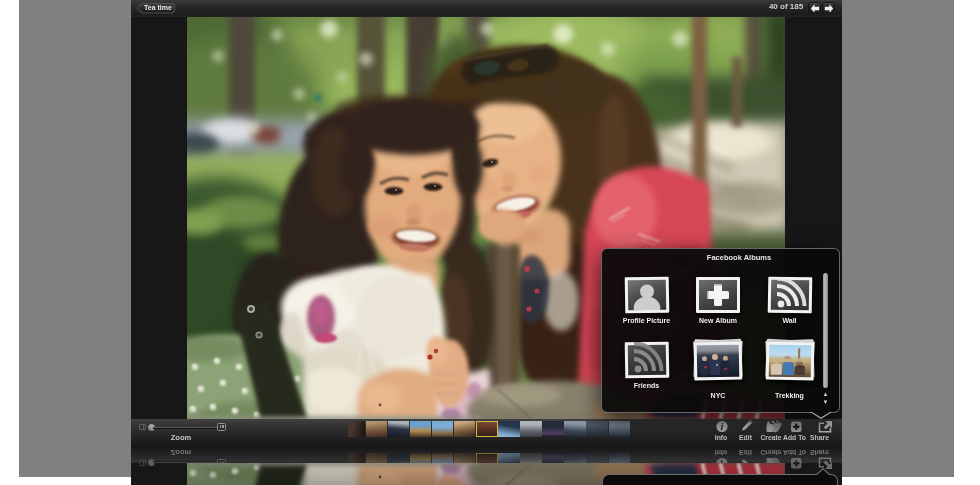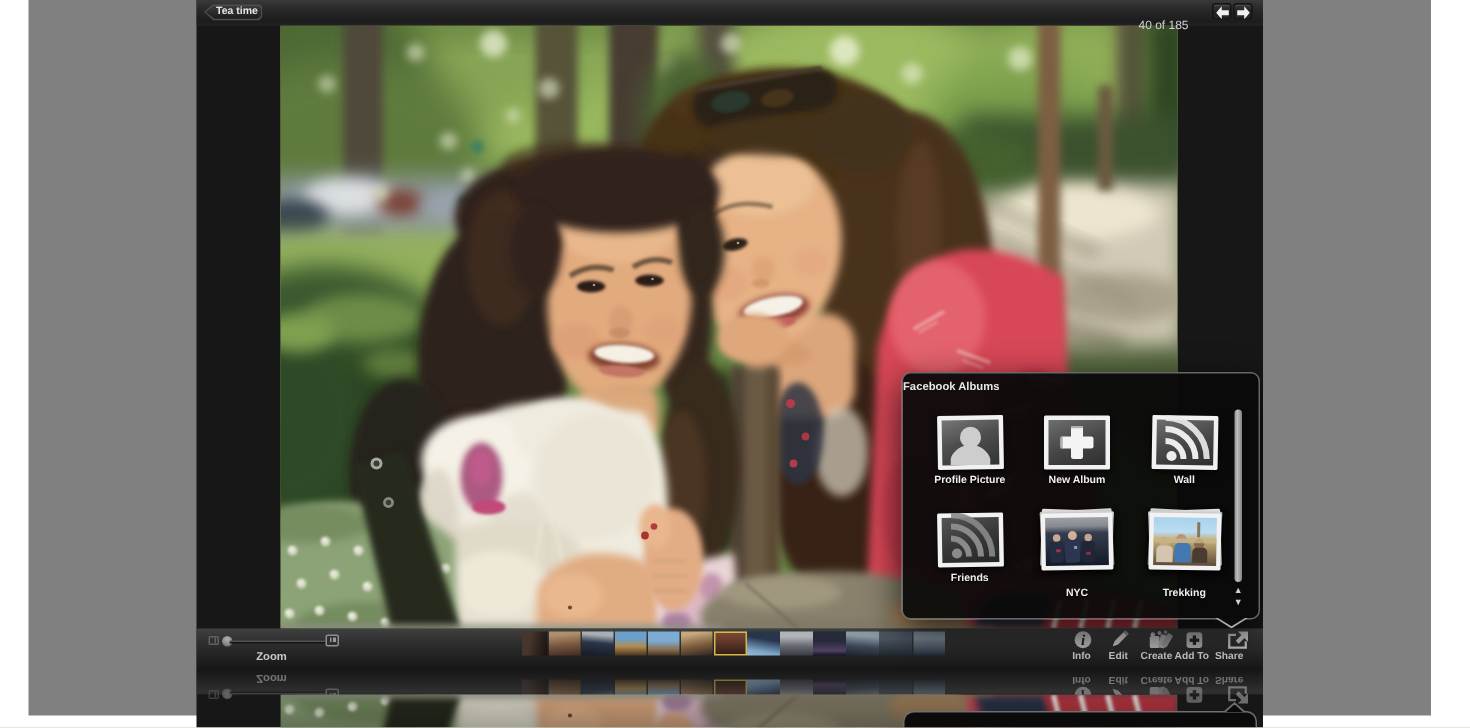--- a/index.html
+++ b/index.html
@@ -4,21 +4,21 @@
 *{margin:0;padding:0;box-sizing:border-box}
 html,body{width:980px;height:485px;background:#fff;overflow:hidden;font-family:"Liberation Sans",sans-serif}
 #stage{position:relative;width:980px;height:485px;background:#fff}
 #grayback{position:absolute;left:19px;top:0;width:935px;height:477px;background:#808080}
 #app{position:absolute;left:131px;top:0;width:711px;height:485px;background:#171717;overflow:hidden}
 
 #topbar{position:absolute;left:0;top:0;width:711px;height:17px;background:linear-gradient(#3a3a3a,#272727 40%,#1c1c1c 85%,#242424)}
 #teatime{position:absolute;left:5px;top:2.5px;width:39px;height:11px;background:#4f4f4f;clip-path:polygon(0 50%,16% 0,94% 0,100% 20%,100% 80%,94% 100%,16% 100%)}
 #teatime .in{position:absolute;left:1px;top:1px;right:1px;bottom:1px;background:linear-gradient(#3b3b3b,#1f1f1f 85%);clip-path:polygon(0 50%,16% 0,94% 0,100% 20%,100% 80%,94% 100%,16% 100%)}
 #teatime .tx{position:absolute;left:8px;top:1.2px;font-size:7px;font-weight:bold;color:#e6e6e6}
-#count{position:absolute;left:628px;top:12px;width:54px;text-align:left;font-size:8px;font-weight:normal;color:#d0d0d0}
+#count{position:absolute;left:628px;top:2px;width:54px;text-align:center;font-size:8px;font-weight:bold;color:#d0d0d0}
 .navbtn{position:absolute;top:2px;width:13px;height:11px;border-radius:2.5px;background:linear-gradient(#383838,#202020 60%,#262626);border:1px solid #141414;box-shadow:inset 0 1px 0 #484848}
 #nav1{left:677px}#nav2{left:691px}
 .navbtn svg{position:absolute;left:0.5px;top:0.5px}
 
 #photo{position:absolute;left:56px;top:17px;width:598px;height:402px;background:#74914c;overflow:hidden}
 #photo svg,#phrefl svg{display:block}
 
 #toolbar{position:absolute;left:0;top:419px;width:711px;height:27px;background:linear-gradient(#404040,#303030 32%,#1f1f1f 78%,#171717)}
 .tbc{position:absolute;left:0;top:0;width:711px;height:27px}
 .zlicon{position:absolute;left:8px;top:5px;width:7px;height:6px;border:1px solid #606060;border-radius:1px}
@@ -41,21 +41,21 @@
 #phrefl svg{transform:scaleY(-1);transform-origin:50% 201px;position:absolute;left:0;top:0}
 #phrefl .shade{position:absolute;left:0;top:0;width:598px;height:22px;background:linear-gradient(rgba(8,8,8,.12),rgba(8,8,8,.32))}
 #poprefl{position:absolute;left:471px;top:474px;width:236px;height:11px;background:#0b0b0b;border:1px solid #6f6f6f;border-bottom:none;border-radius:7px 7px 0 0}
 #poprefl .tail{position:absolute;left:212px;top:-7px;width:16px;height:7px;background:#6f6f6f;clip-path:polygon(50% 0,100% 100%,0 100%)}
 #poprefl .tail i{position:absolute;left:2px;top:1.5px;width:12px;height:5.5px;background:#0b0b0b;clip-path:polygon(50% 0,100% 100%,0 100%)}
 
 #pop{position:absolute;left:470px;top:248px;width:239px;height:165px;background:rgba(10,9,10,.95);border:1px solid rgba(195,195,195,.5);border-radius:6px;box-shadow:0 8px 24px rgba(0,0,0,.75)}
 #pop .tail{position:absolute;left:208px;bottom:-7px;width:22px;height:7px}
 #pop .tail:before{content:"";position:absolute;left:0;top:0;width:22px;height:7px;background:#aaa;clip-path:polygon(0 0,100% 0,50% 100%)}
 #pop .tail:after{content:"";position:absolute;left:2px;top:0;width:18px;height:5.5px;background:#0d0c0d;clip-path:polygon(0 0,100% 0,50% 100%)}
-#pop h1{position:absolute;left:0;top:3.5px;width:274px;font-size:7.5px;font-weight:bold;color:#e8e8e8;font-family:"Liberation Sans",sans-serif}
+#pop h1{position:absolute;left:0;top:3.5px;width:274px;text-align:center;font-size:7.5px;font-weight:bold;color:#e8e8e8;font-family:"Liberation Sans",sans-serif}
 .alb{position:absolute;width:60px}
 .alb .lab{position:absolute;left:-8px;width:76px;font-size:7px;font-weight:bold;color:#f0f0f0;text-align:center;text-shadow:0 1px 1px #000}
 .frame{position:absolute;left:8px;top:0;width:44px;height:36px;background:#f2f2f2;border-radius:1px;box-shadow:0 2px 5px rgba(0,0,0,.7)}
 .frame .inner{position:absolute;left:3px;top:3px;right:3px;bottom:3px;overflow:hidden}
 .sheet{position:absolute;left:6px;top:-2px;width:48px;height:38px;background:#e4e4e4;border-radius:1px;box-shadow:0 2px 4px rgba(0,0,0,.55)}
 #scrollb{position:absolute;left:221px;top:24px;width:5px;height:115px;border-radius:3px;background:linear-gradient(90deg,#909090,#bcbcbc 40%,#828282)}
 #scrollbtns{position:absolute;left:218px;top:142px;width:11px;height:16px;color:#d0d0d0;font-size:6px;line-height:7.5px;text-align:center}
 
 </style></head>
 <body>

